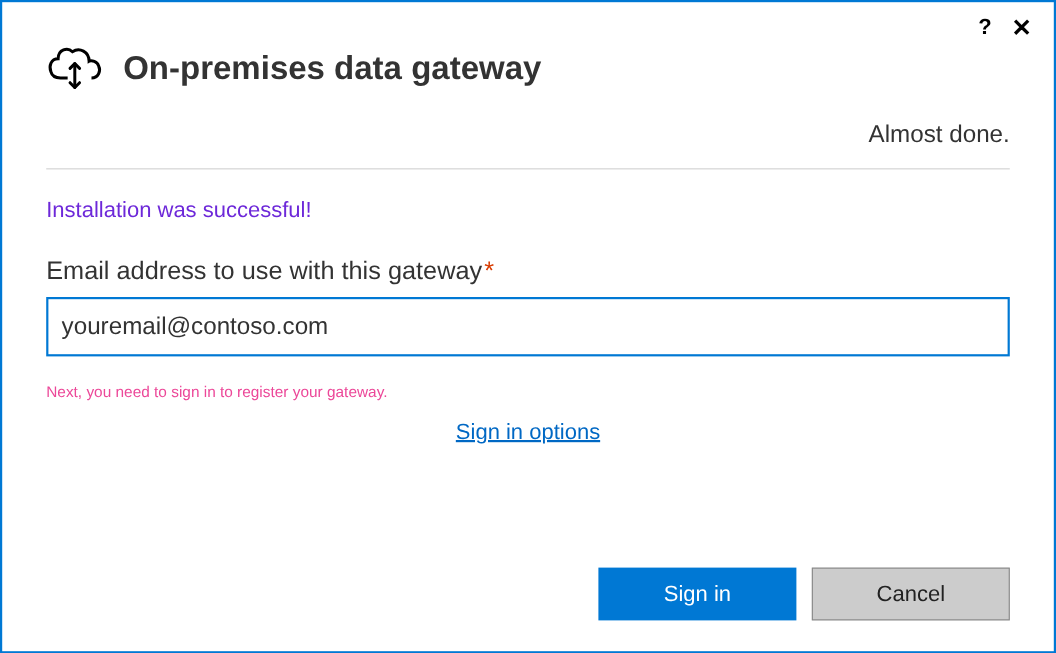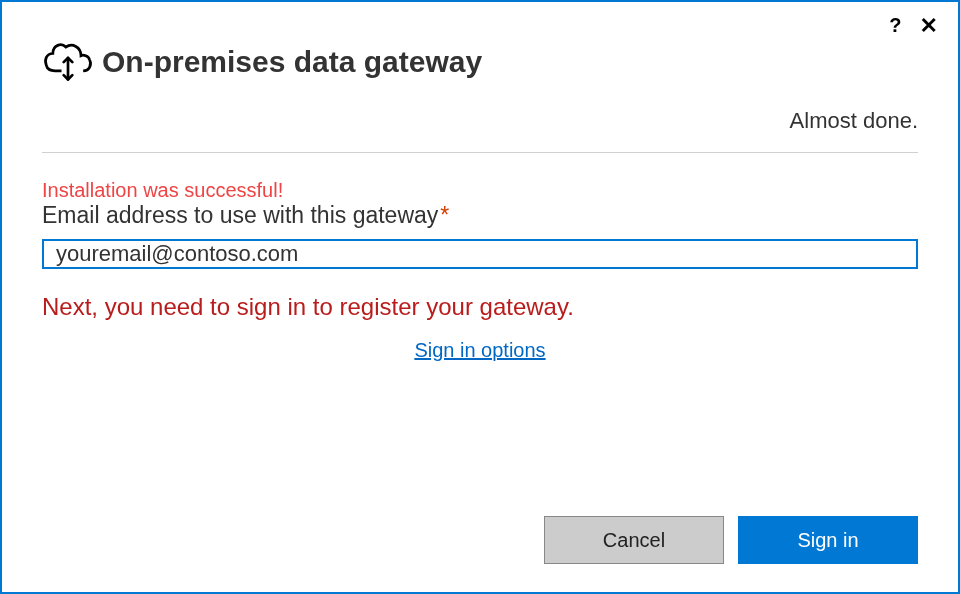--- a/index.html
+++ b/index.html
@@ -35,21 +35,21 @@
     .close-icon {
       font-size: 22px;
       font-weight: 700;
       color: #000;
       cursor: pointer;
       line-height: 1;
     }
     .header {
       display: flex;
       align-items: center;
-      gap: 8px;
+      gap: 18px;
       margin-top: 20px;
       margin-bottom: 22px;
     }
     .cloud-icon svg {
       width: 52px;
       height: 44px;
     }
     .title {
       font-size: 30px;
       font-weight: 600;
@@ -61,44 +61,45 @@
       margin-bottom: 18px;
       text-align: right;
     }
     .divider {
       border: none;
       border-top: 1px solid #d0d0d0;
       margin-bottom: 26px;
     }
     .success {
       font-size: 20px;
-      color: #ef4444;
+      color: #6d28d9;
+      margin-bottom: 30px;
     }
     .field-label {
       font-size: 23px;
       color: #333;
       margin-bottom: 10px;
     }
     .required {
       color: #d83b01;
       margin-left: 2px;
     }
     .email-input {
       width: 100%;
       font-size: 22px;
       font-family: inherit;
-      padding: 0 12px;
+      padding: 12px 12px;
       border: 2px solid #0078d4;
       outline: none;
       color: #333;
       margin-bottom: 24px;
     }
     .instruction {
-      font-size: 24px;
-      color: #b91c1c;
+      font-size: 14px;
+      color: #ec4899;
       margin-bottom: 18px;
     }
     .link-row {
       text-align: center;
     }
     .signin-options {
       font-size: 20px;
       color: #0068c4;
       text-decoration: underline;
       cursor: pointer;
@@ -165,17 +166,17 @@
 
   <input type="text" class="email-input" value="youremail@contoso.com" style="">
 
   <div class="instruction">Next, you need to sign in to register your gateway.</div>
 
   <div class="link-row">
     <a class="signin-options">Sign in options</a>
   </div>
 
   <div class="button-row">
+    <button class="btn btn-primary">Sign in</button>
     <button class="btn btn-secondary">Cancel</button>
-    <button class="btn btn-primary">Sign in</button>
   </div>
 
 </div>
 
 </body></html>

